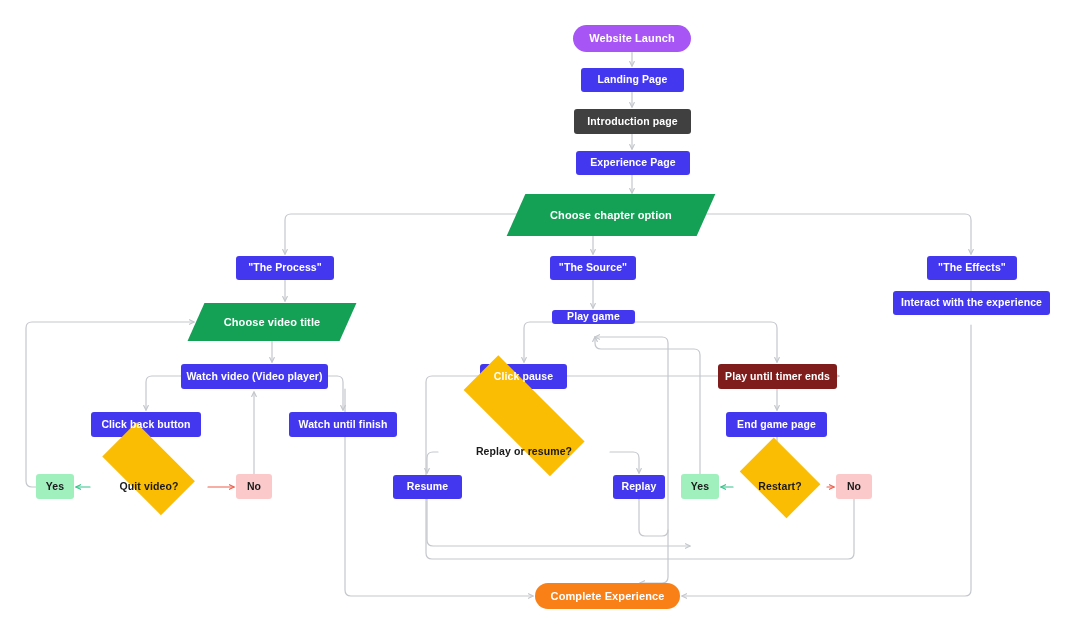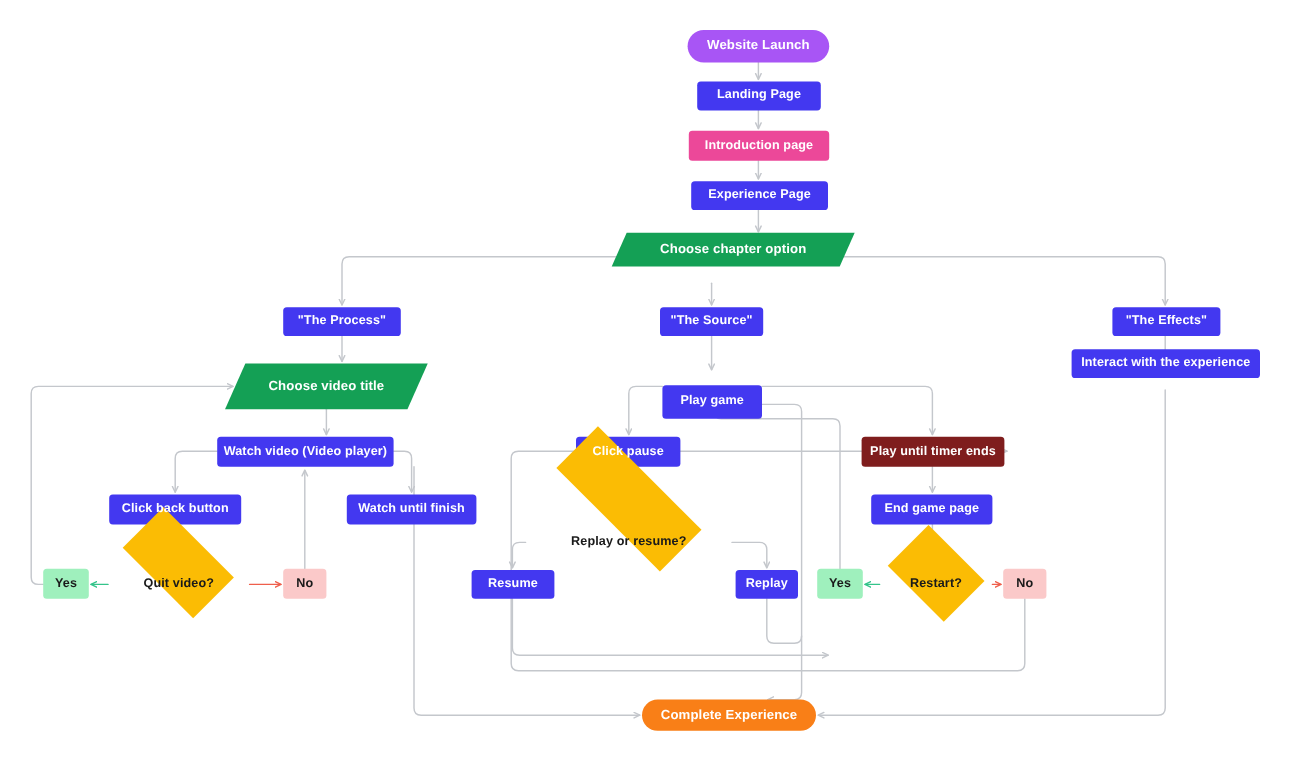--- a/index.html
+++ b/index.html
@@ -142,44 +142,44 @@
       <path d="M668,530 L668,577 Q668,583 662,583 L640,583" fill="none" stroke="#c4c7cc" stroke-width="1.2" stroke-linecap="round" stroke-linejoin="round" marker-end="url(#ah-c4c7cc)"></path>
     </svg>
 
   <div id="nodes">
       <div class="node shape-pill" style="left: 573px; top: 25px; width: 118px; height: 27px; background: rgb(168, 85, 245); color: rgb(255, 255, 255);">
         <span class="lbl">Website Launch</span>
       </div>
       <div class="node shape-rect" style="left: 581px; top: 68px; width: 103px; height: 24px; background: rgb(67, 56, 240); color: rgb(255, 255, 255);">
         <span class="lbl">Landing Page</span>
       </div>
-      <div class="node shape-rect" style="left: 574px; top: 109px; width: 117px; height: 25px; background: #ec4899; color: rgb(255, 255, 255); justify-content: center;">
+      <div class="node shape-rect" style="left: 574px; top: 109px; width: 117px; height: 25px; background: #404040; color: rgb(255, 255, 255); justify-content: center;">
         <span class="lbl">Introduction page</span>
       </div>
       <div class="node shape-rect" style="left: 576px; top: 151px; width: 114px; height: 24px; background: rgb(67, 56, 240); color: rgb(255, 255, 255);">
         <span class="lbl">Experience Page</span>
       </div>
-      <div class="node shape-parallelogram" style="left: 516px; top: 194px; width: 190px; height: 28px; color: rgb(255, 255, 255);">
+      <div class="node shape-parallelogram" style="left: 516px; top: 194px; width: 190px; height: 42px; color: rgb(255, 255, 255);">
         <div class="slab" style="background: rgb(20, 160, 85);"></div>
         <span class="lbl">Choose chapter option</span>
       </div>
       <div class="node shape-rect" style="left: 236px; top: 256px; width: 98px; height: 24px; background: rgb(67, 56, 240); color: rgb(255, 255, 255);">
         <span class="lbl">"The Process"</span>
       </div>
       <div class="node shape-rect" style="left: 550px; top: 256px; width: 86px; height: 24px; background: rgb(67, 56, 240); color: rgb(255, 255, 255);">
         <span class="lbl">"The Source"</span>
       </div>
       <div class="node shape-rect" style="left: 927px; top: 256px; width: 90px; height: 24px; background: rgb(67, 56, 240); color: rgb(255, 255, 255);">
         <span class="lbl">"The Effects"</span>
       </div>
       <div class="node shape-parallelogram" style="left: 196px; top: 303px; width: 152px; height: 38px; color: rgb(255, 255, 255);">
         <div class="slab" style="background: rgb(20, 160, 85);"></div>
         <span class="lbl">Choose video title</span>
       </div>
-      <div class="node shape-rect" style="left: 552px; top: 310px; width: 83px; height: 28px; background: rgb(67, 56, 240); color: rgb(255, 255, 255); margin-top: 11px;">
+      <div class="node shape-rect" style="left: 552px; top: 310px; width: 83px; height: 14px; background: rgb(67, 56, 240); color: rgb(255, 255, 255);">
         <span class="lbl">Play game</span>
       </div>
       <div class="node shape-rect" style="left: 893px; top: 291px; width: 157px; height: 24px; background: rgb(67, 56, 240); color: rgb(255, 255, 255);">
         <span class="lbl">Interact with the experience</span>
       </div>
       <div class="node shape-rect" style="left: 181px; top: 364px; width: 147px; height: 25px; background: rgb(67, 56, 240); color: rgb(255, 255, 255);">
         <span class="lbl">Watch video (Video player)</span>
       </div>
       <div class="node shape-rect" style="left: 480px; top: 364px; width: 87px; height: 25px; background: rgb(67, 56, 240); color: rgb(255, 255, 255);">
         <span class="lbl">Click pause</span>

